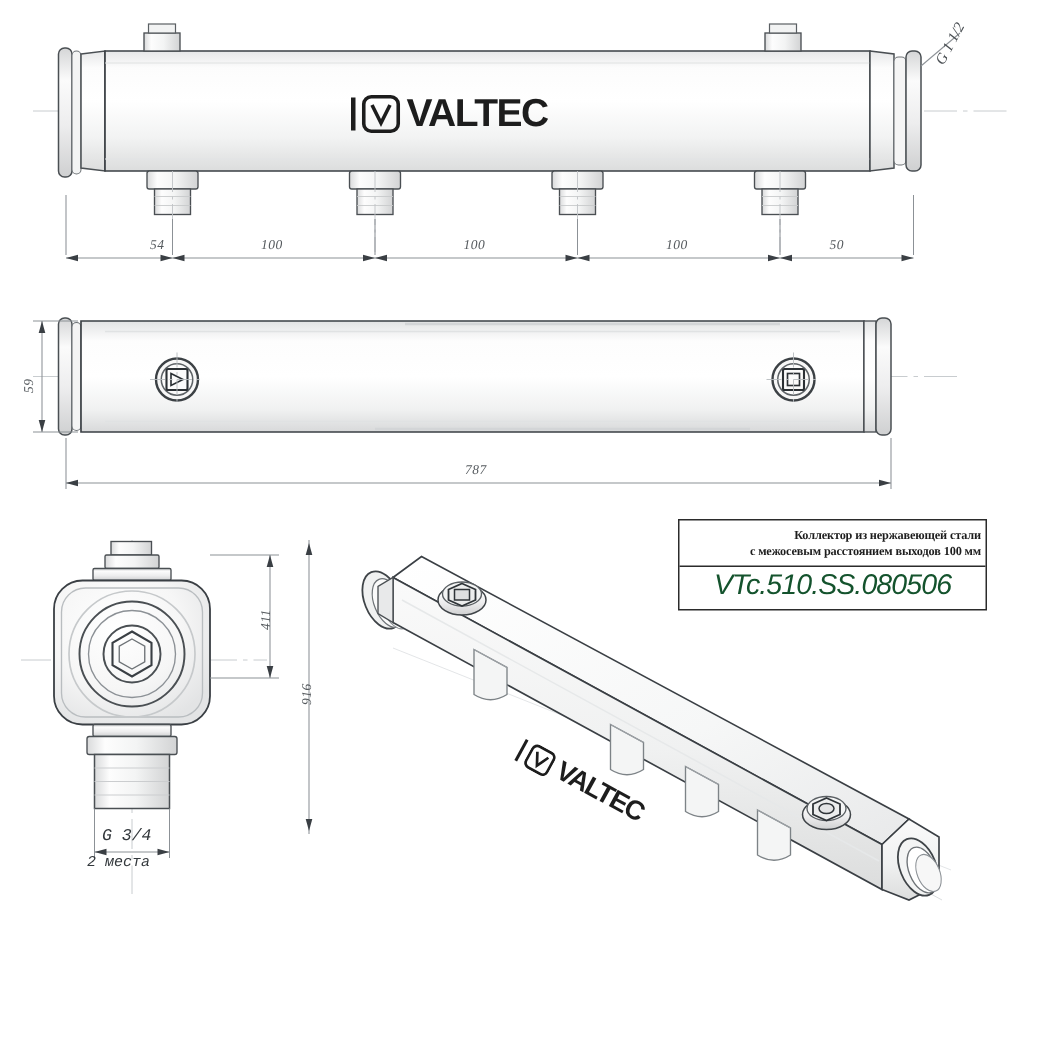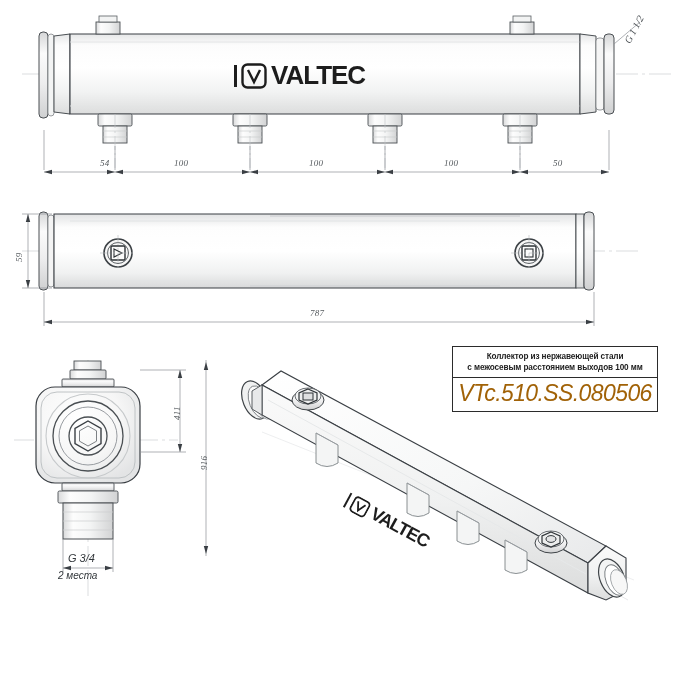--- a/index.html
+++ b/index.html
@@ -41,37 +41,38 @@
     border: 1.1px solid #2b2b2b;
     background: #ffffff;
     box-sizing: border-box;
   }
   .tb-top {
     border-bottom: 1.1px solid #2b2b2b;
     padding: 4px 3px 4px 3px;
     text-align: center;
   }
   .tb-line {
-    font-family: Liberation Sans, sans-serif;
+    font-family: Liberation Serif, serif;
     font-weight: bold;
     font-size: 8.2px;
     color: #1d1d1d;
     line-height: 11px;
     white-space: nowrap;
     letter-spacing: -0.1px;
+    text-align: right;
   }
   .tb-bottom {
     padding: 2px 4px 4px 4px;
     text-align: center;
   }
   .tb-code {
     font-family: "Liberation Sans", sans-serif;
     font-style: italic;
-    font-size: 23px;
-    color: #a16207;
+    font-size: 19px;
+    color: #14532d;
     letter-spacing: -0.6px;
     white-space: nowrap;
   }
   .logo-wrap {
     position: absolute;
     display: flex;
     align-items: center;
     gap: 4px;
   }
   .logo-bar {
@@ -90,21 +91,21 @@
   .gcall {
     position: absolute;
     font-family: "Liberation Serif", serif;
     font-style: italic;
     font-size: 10px;
     color: #4a4f53;
     white-space: nowrap;
   }
   .plain-call {
     position: absolute;
-    font-family: Liberation Sans, sans-serif;
+    font-family: Liberation Mono, monospace;
     font-style: italic;
     font-size: 11px;
     color: #33383c;
     white-space: nowrap;
   }
 </style>
 </head>
 <body>
 
 <svg id="sheet" viewBox="0 0 700 700" xmlns="http://www.w3.org/2000/svg">

